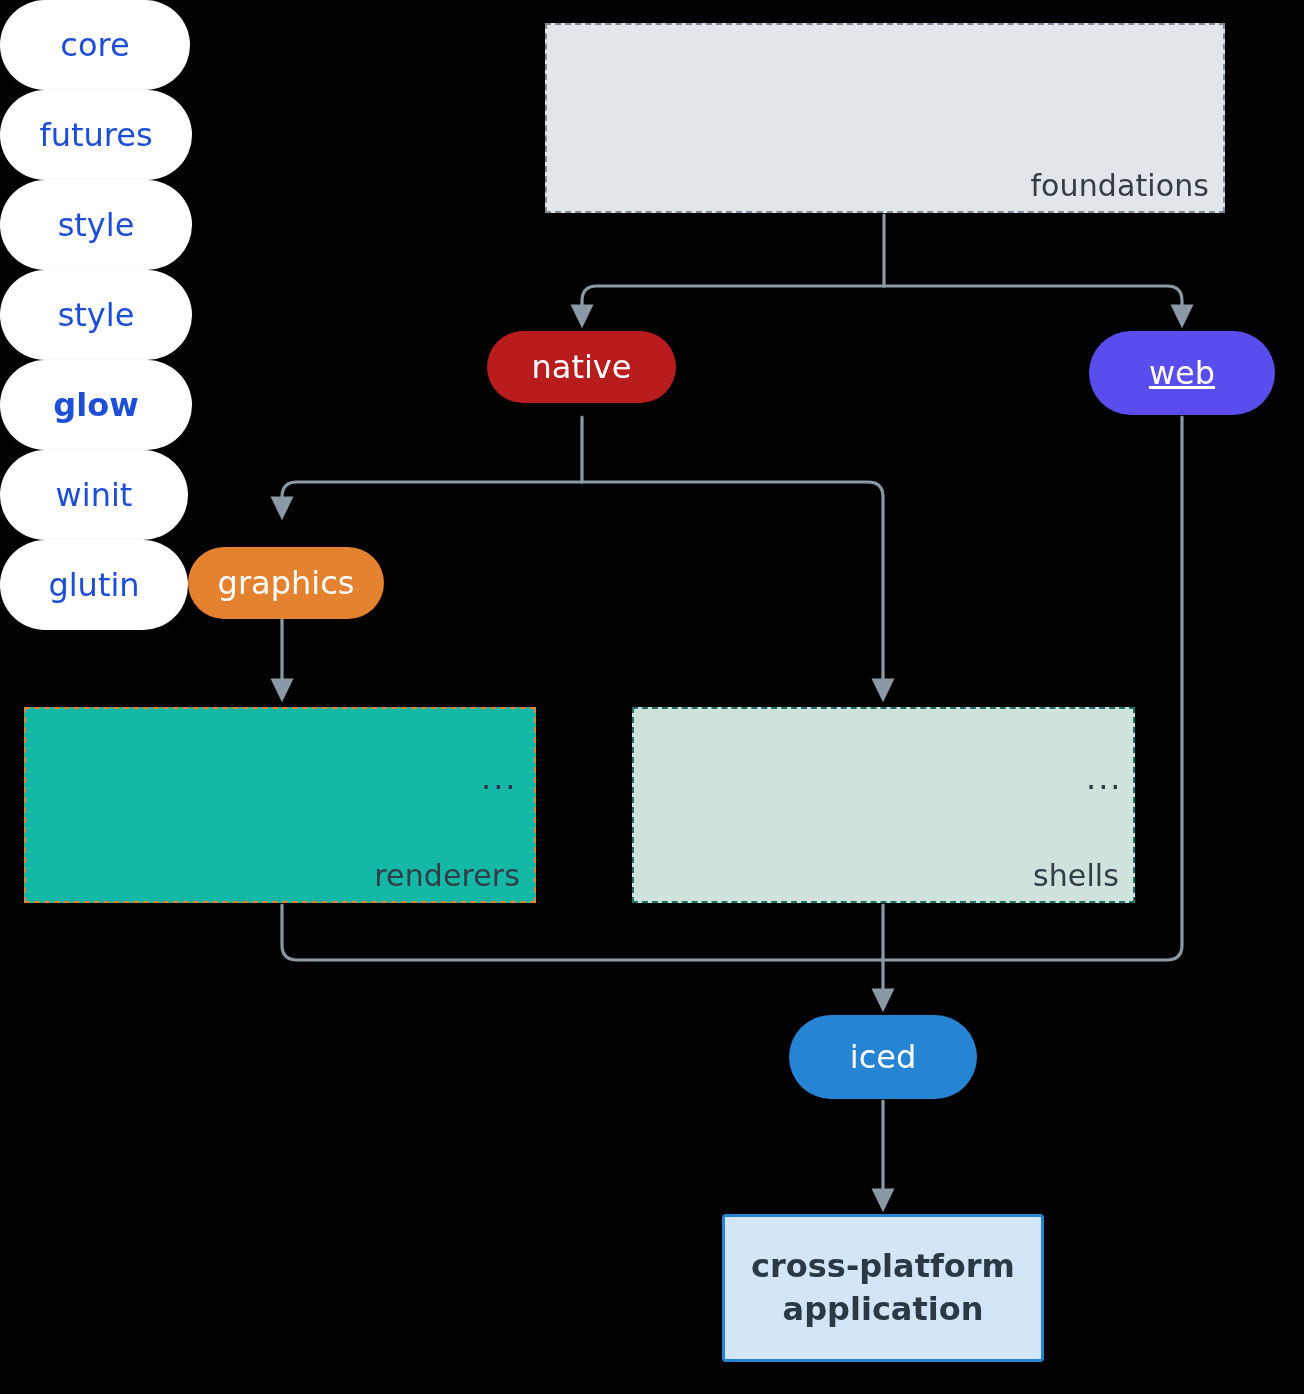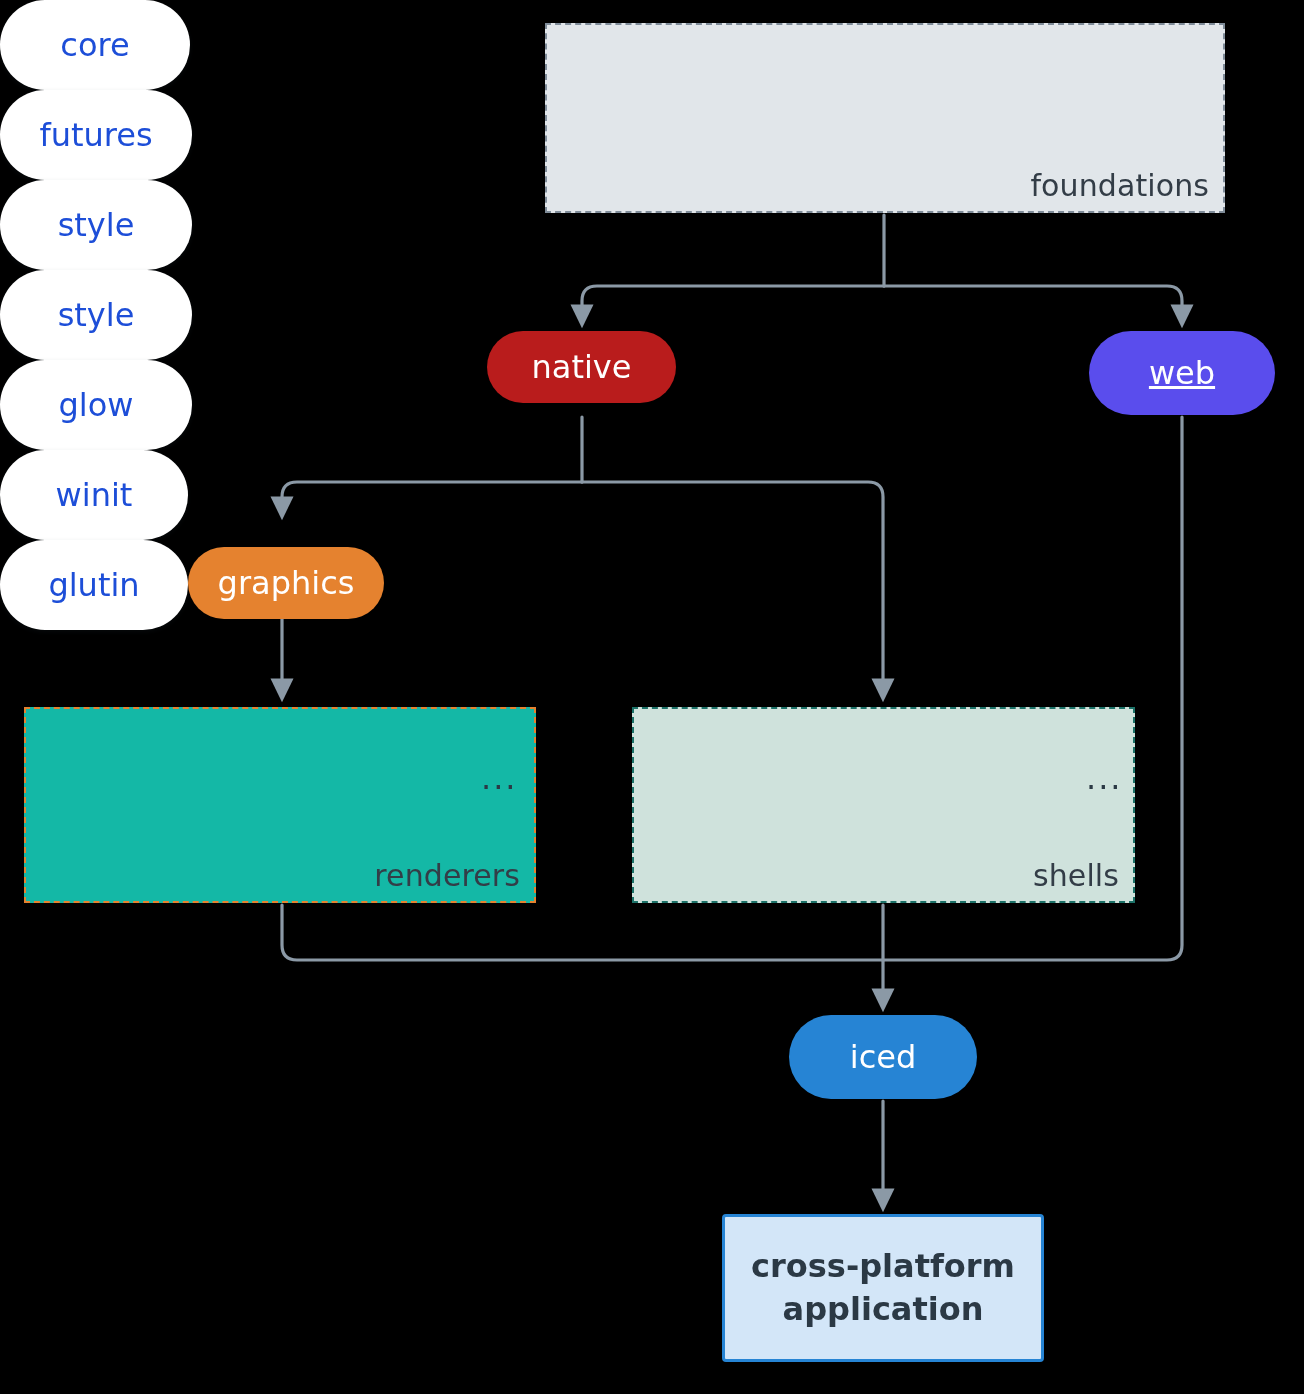--- a/index.html
+++ b/index.html
@@ -94,21 +94,21 @@
     padding-bottom: 14px;
   }
 
   
   .fp-core   { left: 572px; top: 52px;  width: 190px; }
   .fp-futures{ left: 786px; top: 52px;  width: 192px; }
   .fp-style  { left: 1003px;top: 52px;  width: 192px; text-align: right; }
 
   
   .rp-wgpu  { left: 50px;  top: 735px; width: 192px; }
-  .rp-glow  { left: 265px; top: 735px; width: 192px; }
+  .rp-glow  { left: 265px; top: 735px; width: 192px; font-weight: bold; }
   .rp-dots  { left: 481px; top: 762px; }
 
   
   .sp-winit  { left: 657px; top: 735px; width: 188px; }
   .sp-glutin { left: 871px; top: 735px; width: 188px; }
   .sp-dots   { left: 1086px;top: 762px; }
 
   
   .node {
     position: absolute;

